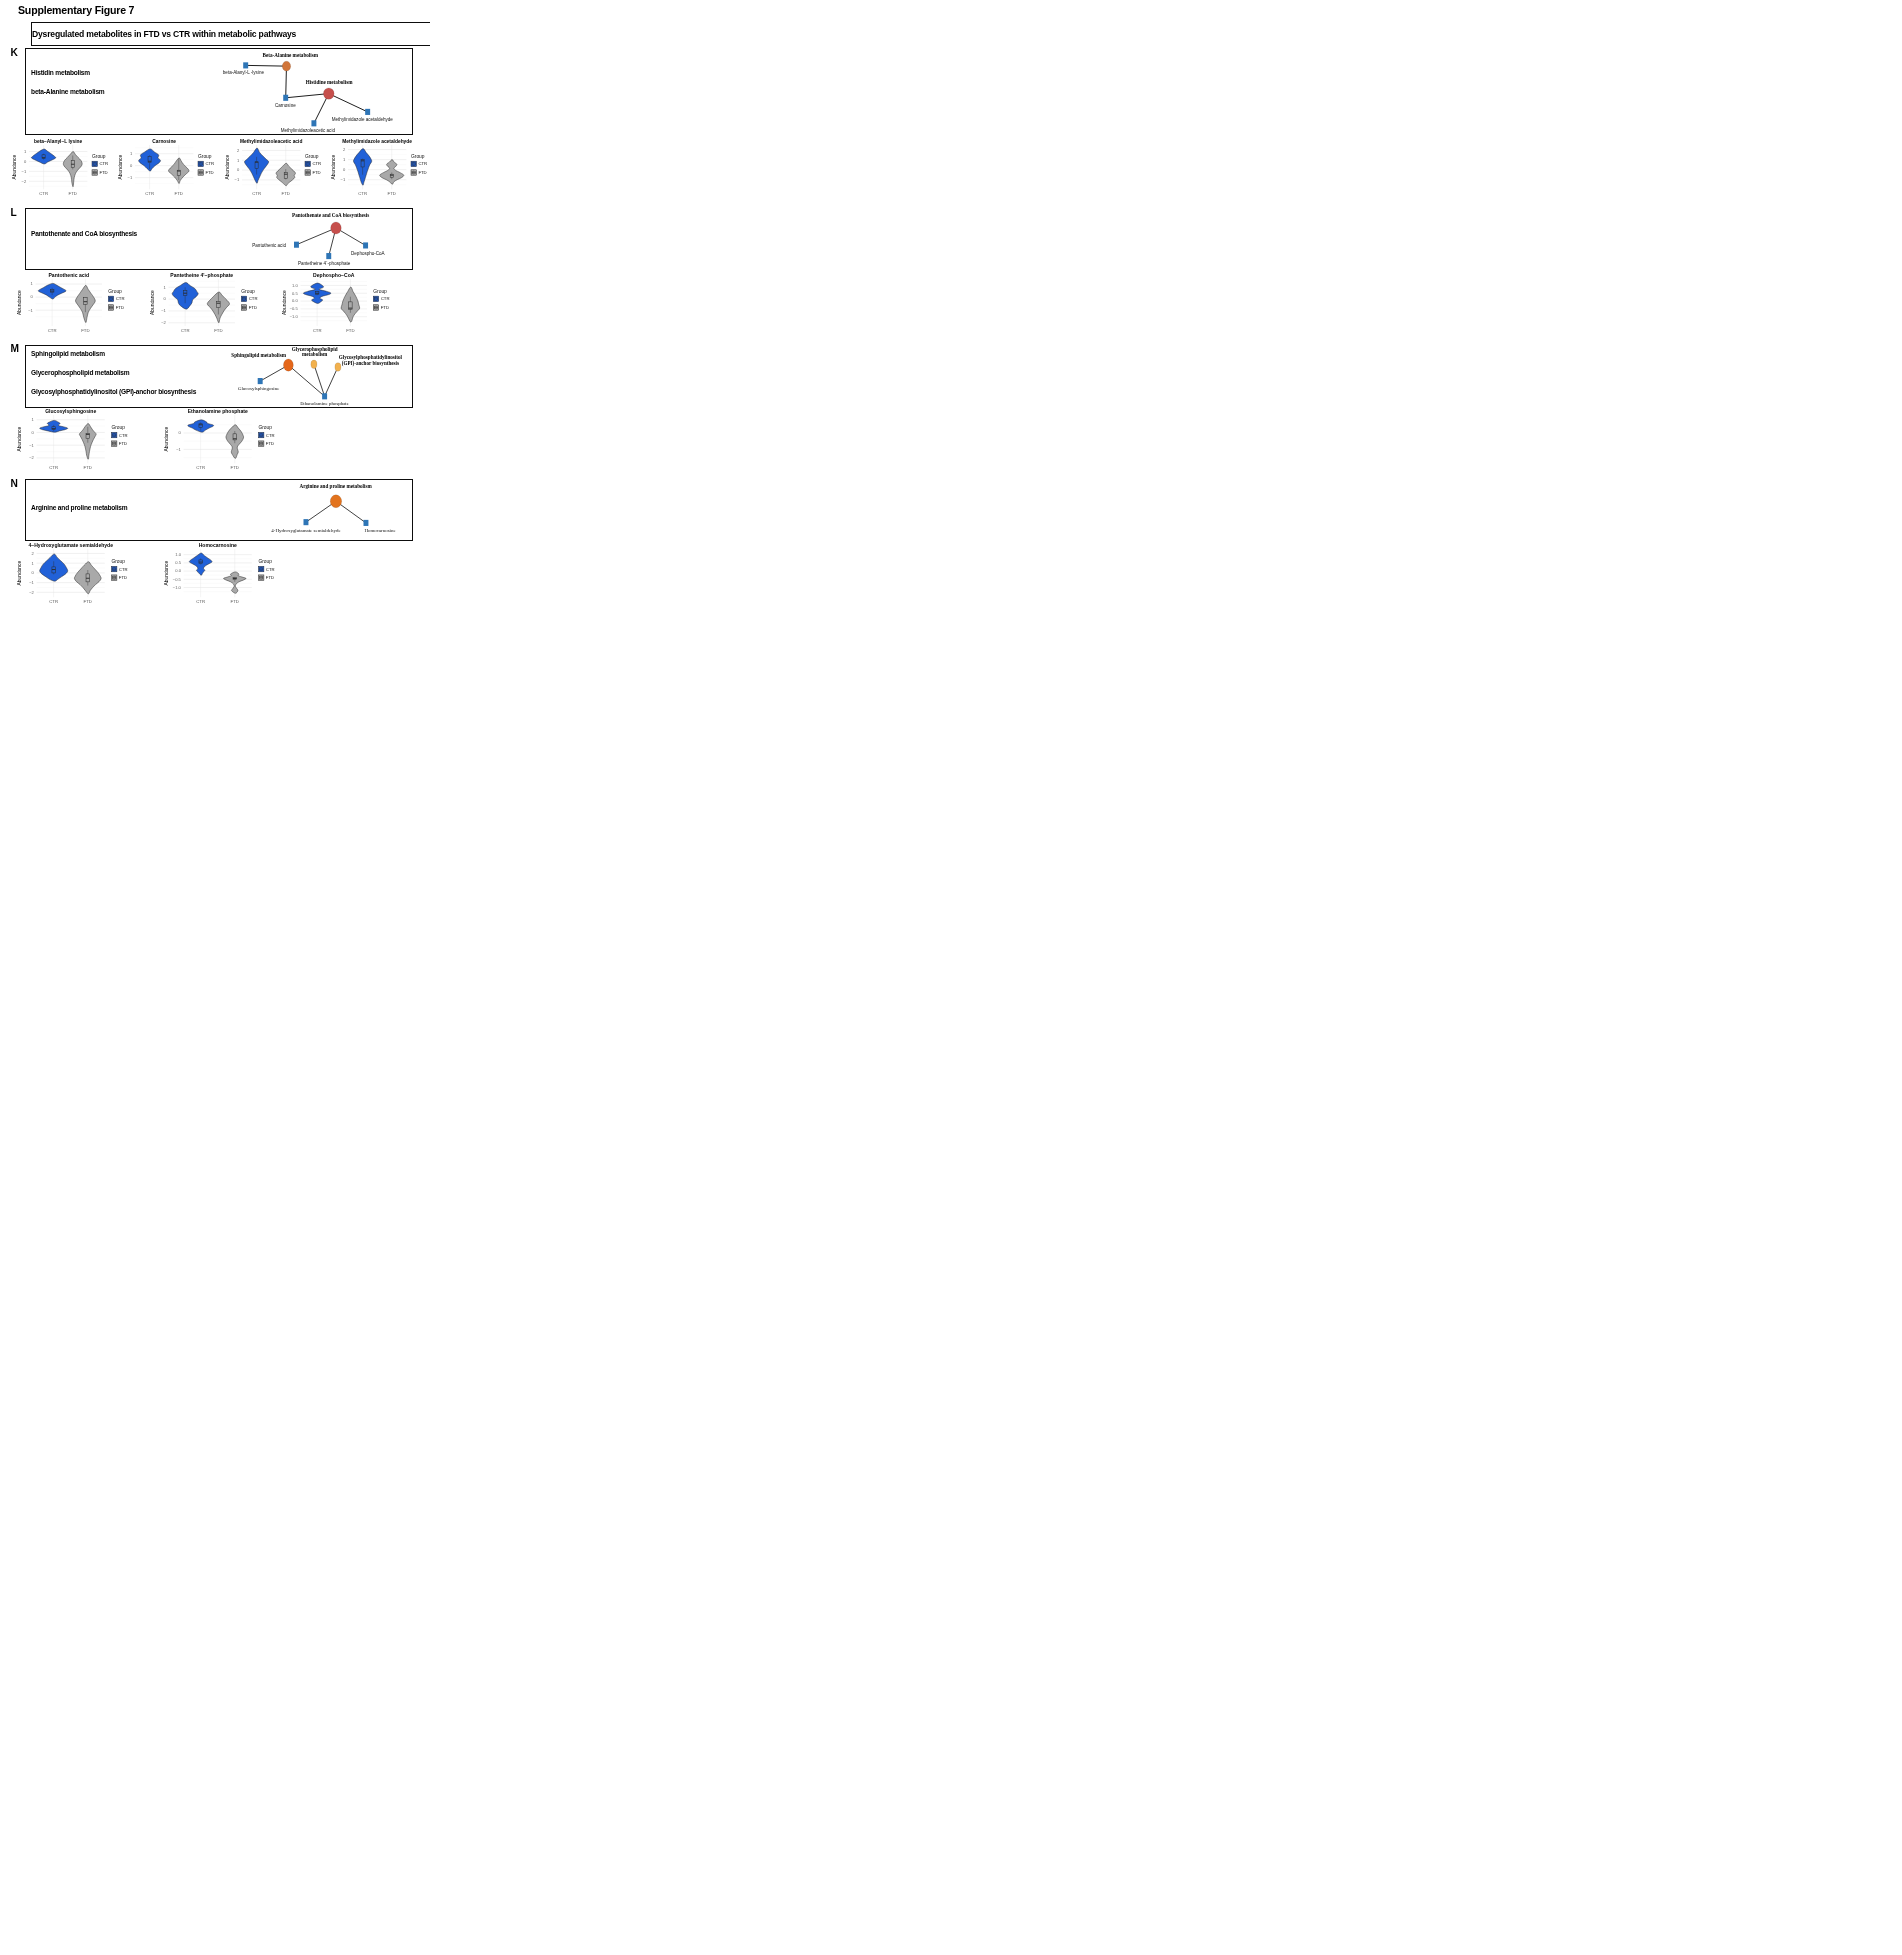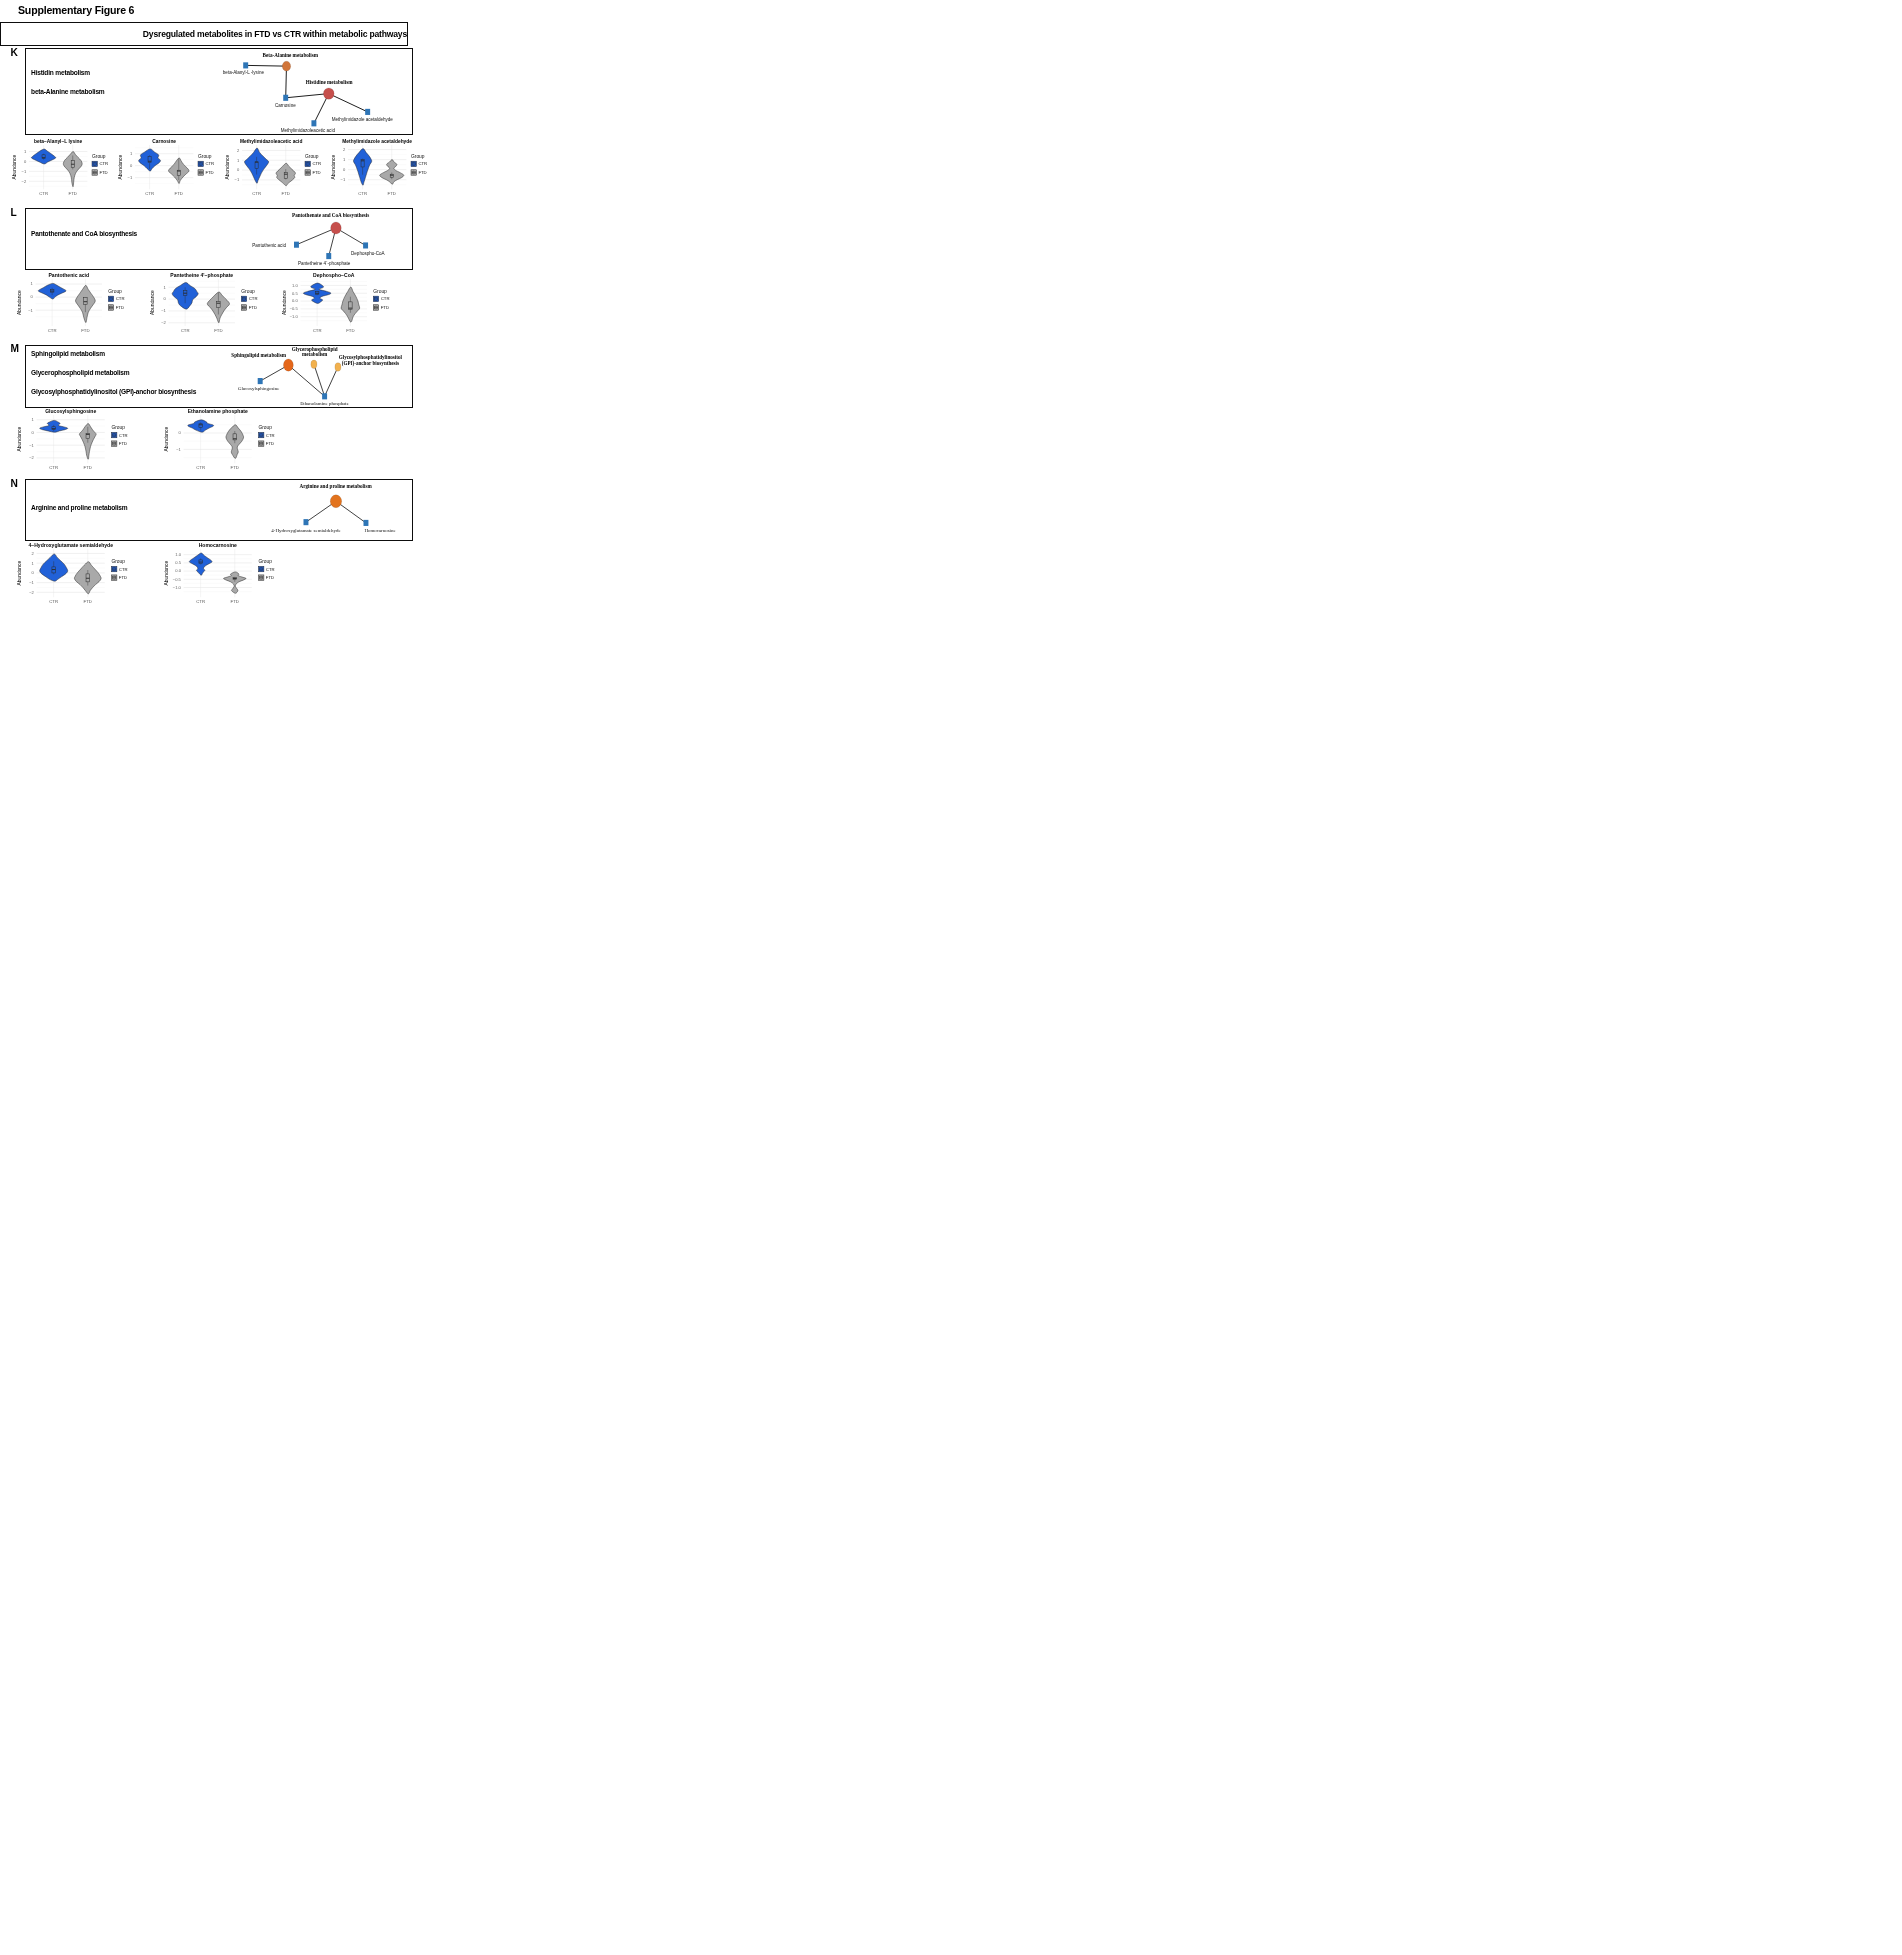--- a/index.html
+++ b/index.html
@@ -1,21 +1,21 @@
 <!DOCTYPE html>
 <html style="font-size:6.3px"><head>
 <meta charset="utf-8">
 <style>
   html,body{margin:0;padding:0;background:#ffffff;}
   .page{position:relative;width:430px;height:616px;background:#fff;
         font-family:"Liberation Sans","DejaVu Sans",sans-serif;overflow:hidden;}
   .supp-title{position:absolute;left:18px;top:3.9px;font-size:10.6px;font-weight:bold;
               letter-spacing:-0.2px;color:#000;}
-  .main-title-box{position:absolute;left:0;top:22px;width:406px;height:22px;
-                  border:1.6px solid #0d0d0d;display:flex;align-items:center;justify-content:flex-end;}
+  .main-title-box{position:absolute;left:31px;top:22px;width:406px;height:22px;
+                  border:1.6px solid #0d0d0d;display:flex;align-items:center;justify-content:flex-start;}
   .main-title{font-size:8.6px;font-weight:bold;letter-spacing:-0.2px;color:#000;}
   .panel-letter{position:absolute;left:10.6px;font-size:10.2px;font-weight:bold;color:#000;}
   #letter-K{top:47px;} #letter-L{top:207px;} #letter-M{top:343px;} #letter-N{top:478px;}
   .panel-box{position:absolute;left:25.4px;width:388px;border:1.2px solid #0d0d0d;box-sizing:border-box;}
   #panel-K{top:48px;height:87px;} #panel-L{top:208px;height:62px;}
   #panel-M{top:345px;height:63px;} #panel-N{top:479px;height:62px;}
   .net-mount{position:absolute;left:0;top:0;width:100%;height:100%;}
   .left-labels{position:absolute;left:4.7px;display:flex;flex-direction:column;z-index:2;}
   .left-labels span{font-weight:bold;font-size:6.6px;letter-spacing:-0.2px;color:#000;white-space:nowrap;}
   #panel-K .left-labels{top:20.3px;gap:11.7px;}
@@ -23,21 +23,21 @@
   #panel-M .left-labels{top:3.9px;gap:12px;}
   #panel-N .left-labels{top:23.5px;}
   .fig{position:absolute;}
   svg text{user-select:none;}
 </style>
 </head>
 <body>
 
 <div class="page">
 
-  <div class="supp-title">Supplementary Figure 6</div>
+  <div class="supp-title">Supplementary Figure 7</div>
 
   <div class="main-title-box">
     <div class="main-title">Dysregulated metabolites in FTD vs CTR within metabolic pathways</div>
   </div>
 
   <div class="panel-letter" id="letter-K">K</div>
   <div class="panel-box" id="panel-K">
     <div class="left-labels">
       <span>Histidin metabolism</span>
       <span>beta-Alanine metabolism</span>

